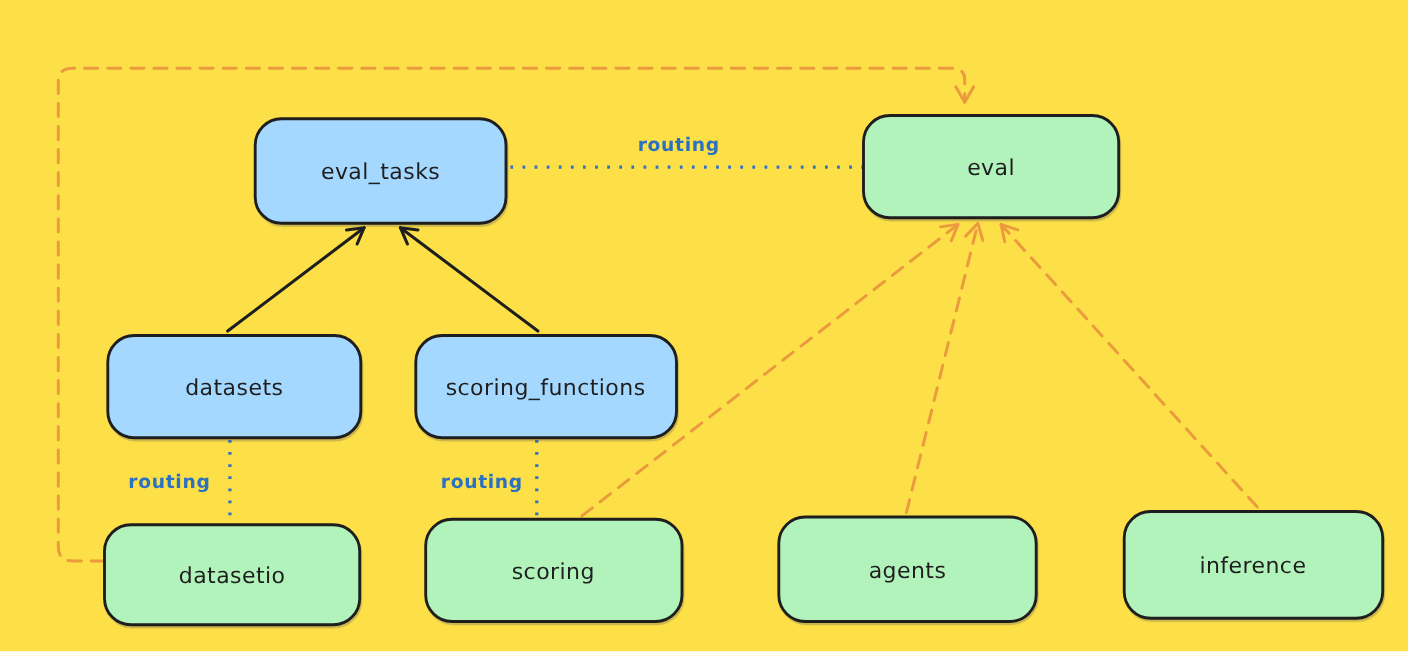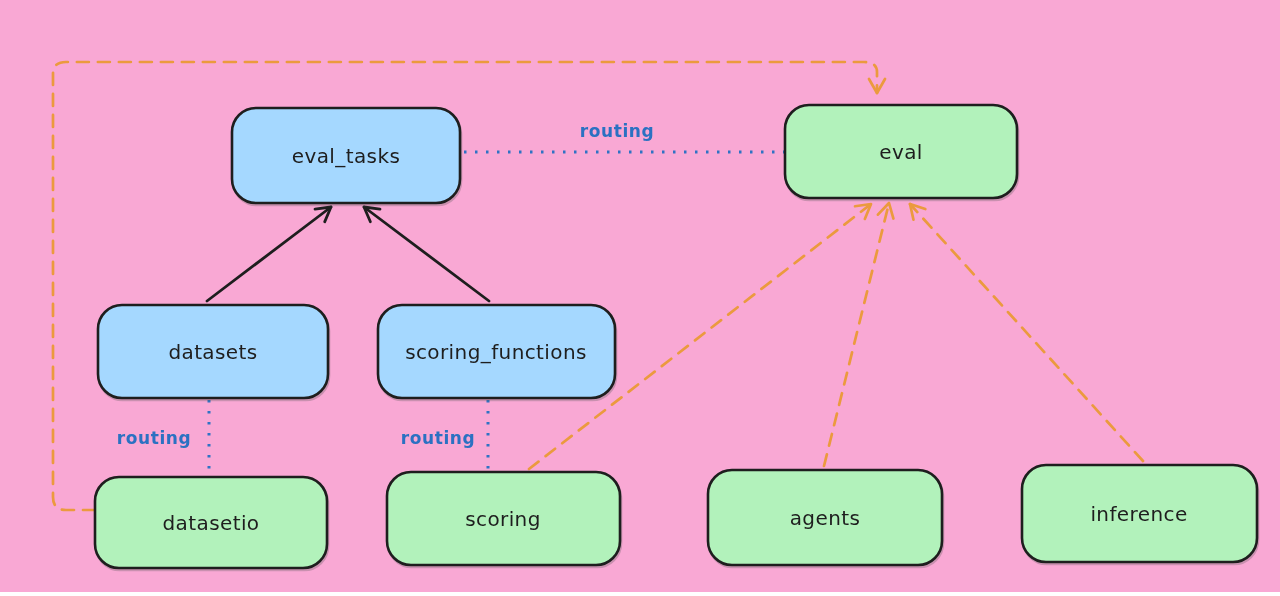--- a/index.html
+++ b/index.html
@@ -8,21 +8,21 @@
     background: #ffffff;
     width: 1280px;
     height: 596px;
     overflow: hidden;
     font-family: "DejaVu Sans", sans-serif;
   }
   .canvas-wrap {
     position: relative;
     width: 1280px;
     height: 592px;
-    background: #f9a8d4;
+    background: #fde047;
   }
   svg { display: block; }
 
   
   .edge-solid {
     stroke: #1e1e1e;
     stroke-width: 2.8;
     fill: none;
     stroke-linecap: round;
   }

